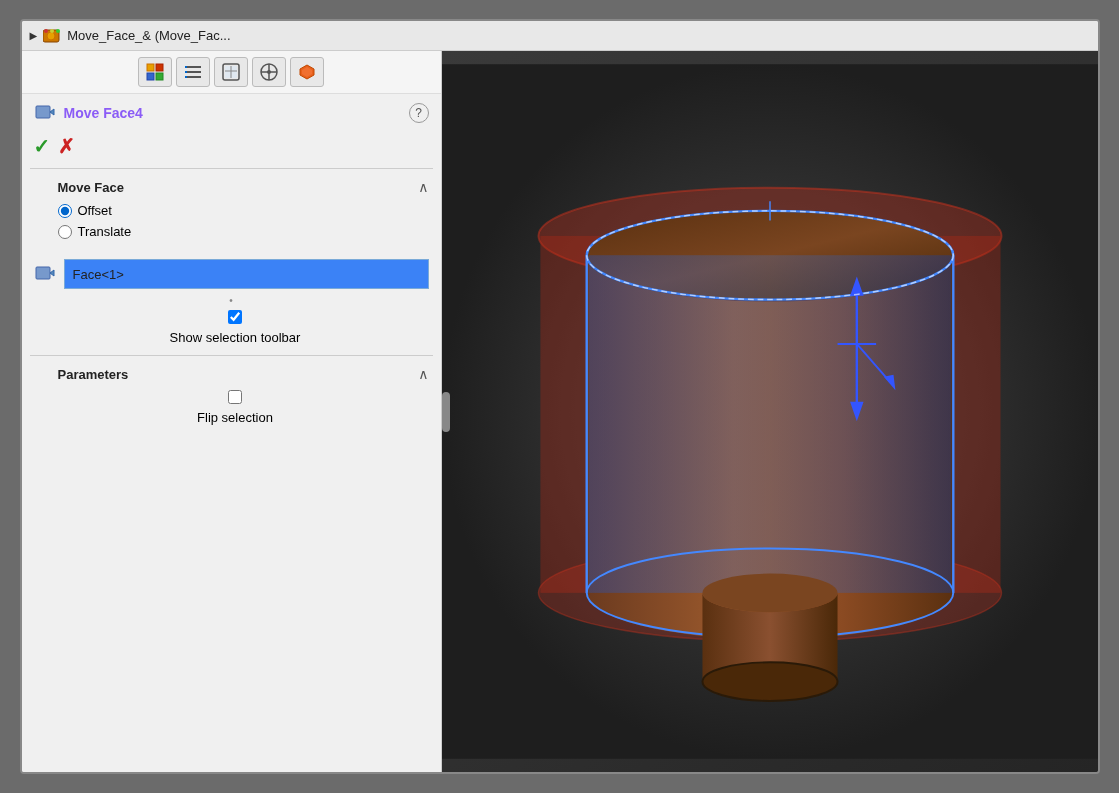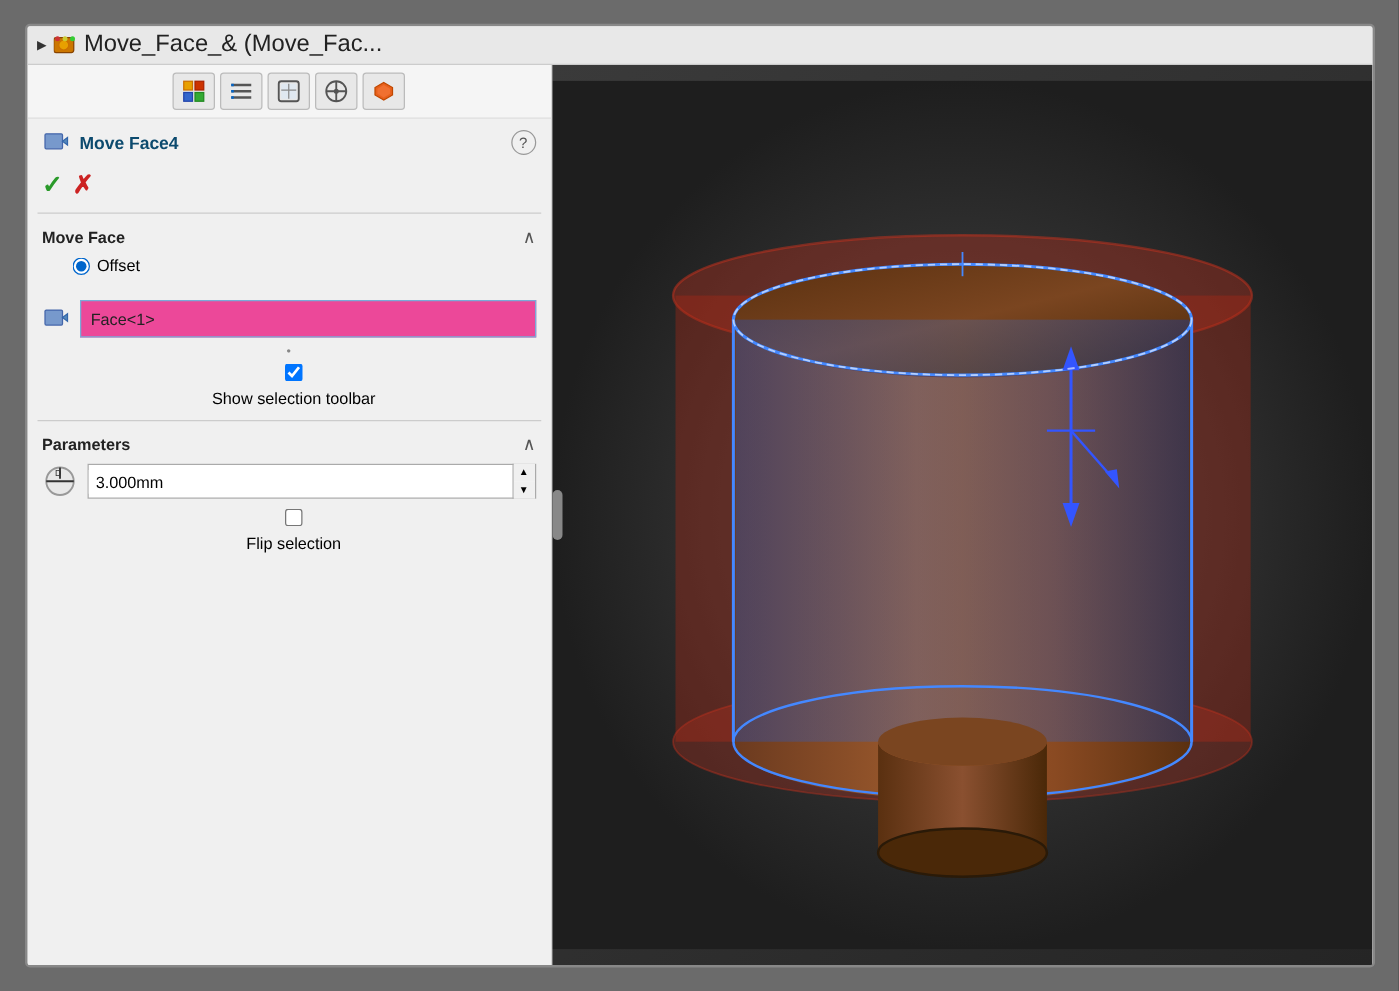--- a/index.html
+++ b/index.html
@@ -38,21 +38,21 @@
     }
     .title-bar-icon {
       width: 18px;
       height: 18px;
       position: relative;
       display: flex;
       align-items: center;
       justify-content: center;
     }
     .title-text {
-      font-size: 19px;
+      font-size: 13px;
       color: #222;
     }
     .content-area {
       display: flex;
       flex: 1;
       overflow: hidden;
     }
     
     .left-panel {
       width: 420px;
@@ -92,21 +92,21 @@
     .panel-icon {
       width: 22px;
       height: 22px;
       display: flex;
       align-items: center;
       justify-content: center;
     }
     .panel-title {
       font-size: 14px;
       font-weight: bold;
-      color: #0c4a6e;
+      color: #8b5cf6;
     }
     .help-icon {
       margin-left: auto;
       width: 20px;
       height: 20px;
       border-radius: 50%;
       border: 1px solid #999;
       display: flex;
       align-items: center;
       justify-content: center;
@@ -138,20 +138,21 @@
       margin: 0 8px;
     }
     .section {
       padding: 10px 12px;
     }
     .section-title-row {
       display: flex;
       align-items: center;
       justify-content: space-between;
       margin-bottom: 8px;
+      margin-left: 24px;
     }
     .section-label {
       font-size: 13px;
       font-weight: bold;
       color: #222;
     }
     .collapse-arrow {
       font-size: 14px;
       color: #555;
       cursor: pointer;
@@ -175,21 +176,21 @@
       height: 14px;
     }
     .face-selector-row {
       display: flex;
       align-items: center;
       gap: 8px;
       margin-bottom: 6px;
     }
     .face-input {
       flex: 1;
-      background: #ec4899;
+      background: #3b82f6;
       border: 1px solid #7aaad8;
       padding: 5px 8px;
       font-size: 13px;
       color: #222;
       height: 30px;
       outline: none;
     }
     .face-selector-icon {
       width: 22px;
       height: 22px;
@@ -387,20 +388,24 @@
         <div class="section-title-row">
           <span class="section-label">Move Face</span>
           <span class="collapse-arrow">∧</span>
         </div>
 
         <div class="radio-group">
           <label class="radio-item">
             <input type="radio" name="move-type" checked="" style="">
             <span>Offset</span>
           </label>
+          <label class="radio-item">
+            <input type="radio" name="move-type" style="">
+            <span>Translate</span>
+          </label>
         </div>
 
         <div class="face-selector-row">
           <div class="face-selector-icon">
             <svg width="22" height="22" viewBox="0 0 22 22">
               <rect x="2" y="4" width="14" height="12" rx="1" fill="#7799cc" stroke="#4466aa" stroke-width="1"></rect>
               <polygon points="16,10 20,7 20,13" fill="#5588bb" stroke="#3366aa" stroke-width="1"></polygon>
             </svg>
           </div>
           <input class="face-input" type="text" value="Face&lt;1&gt;" style="">
@@ -415,37 +420,20 @@
       </div>
 
       <div class="divider"></div>
 
       <div class="params-section">
         <div class="section-title-row">
           <span class="section-label">Parameters</span>
           <span class="collapse-arrow">∧</span>
         </div>
 
-        <div class="param-input-row">
-          <div class="param-icon">
-            <svg width="28" height="28" viewBox="0 0 28 28">
-              <circle cx="14" cy="14" r="11" fill="#e8e8e8" stroke="#999" stroke-width="1.5"></circle>
-              <line x1="3" y1="14" x2="25" y2="14" stroke="#333" stroke-width="1.5"></line>
-              <line x1="14" y1="3" x2="14" y2="12" stroke="#333" stroke-width="1.5"></line>
-              <text x="10" y="10" font-size="7" fill="#333">D</text>
-            </svg>
-          </div>
-          <div class="param-input-wrapper">
-            <input class="param-input" type="text" value="3.000mm" style="">
-            <div class="spin-btns">
-              <div class="spin-up">▲</div>
-              <div class="spin-down">▼</div>
-            </div>
-          </div>
-        </div>
 
         <div class="checkbox-row">
           <input type="checkbox" style="">
           <span>Flip selection</span>
         </div>
       </div>
     </div>
 
     <div class="right-panel">
       <div class="resize-handle-left"></div>

